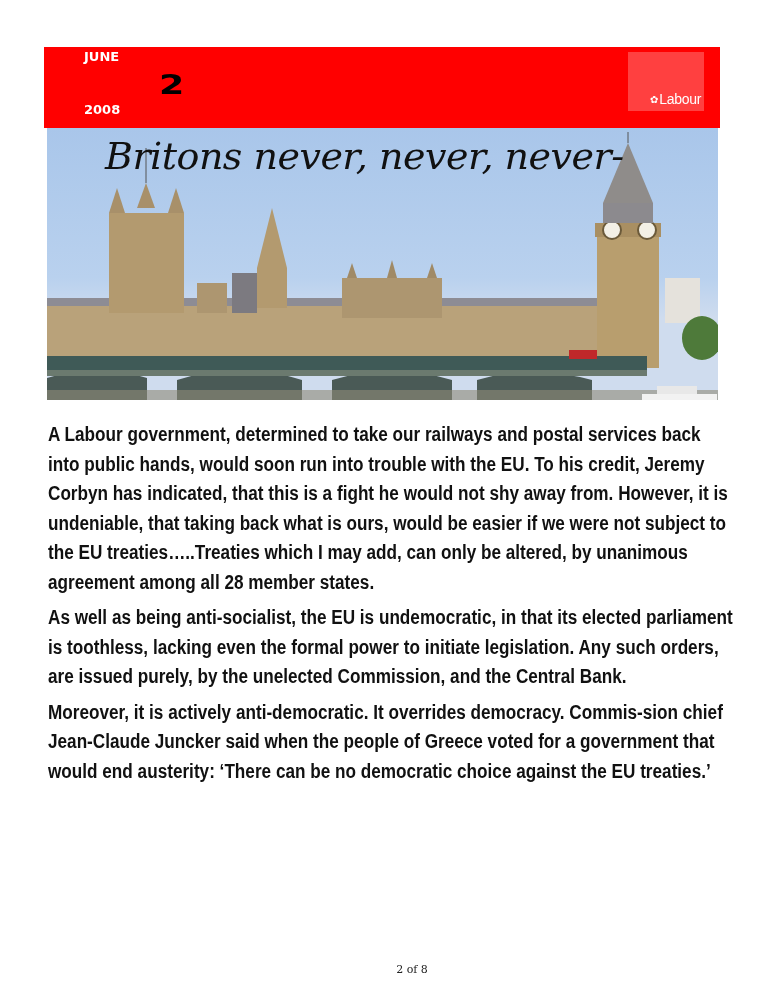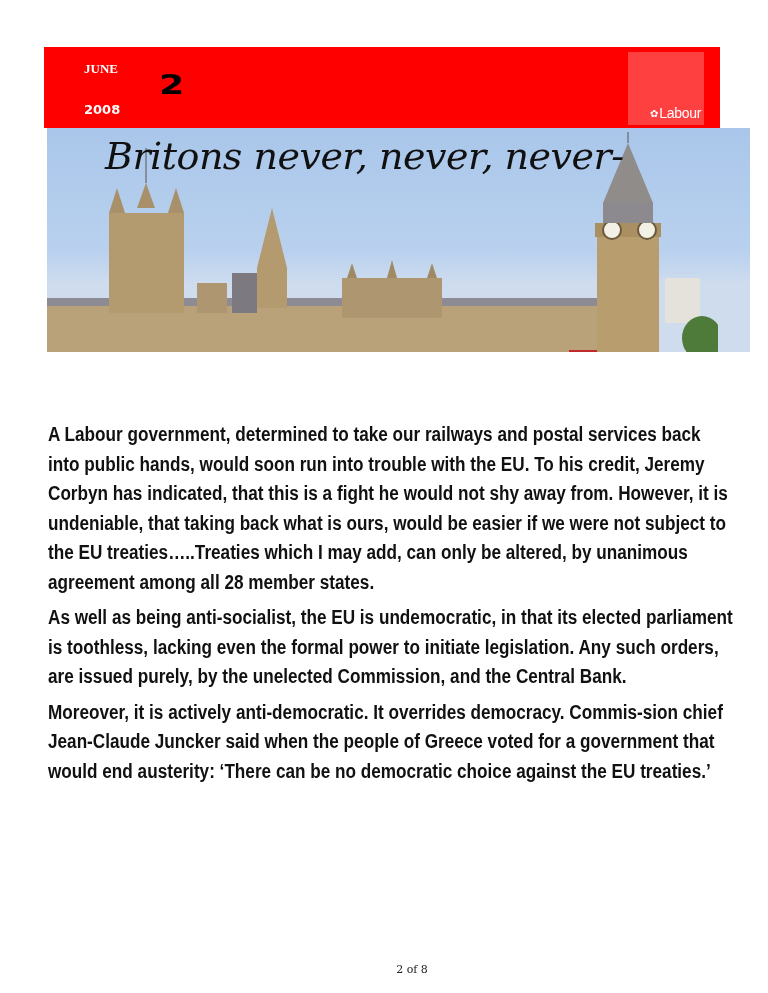--- a/index.html
+++ b/index.html
@@ -1,28 +1,28 @@
 <!DOCTYPE html>
 <html><head>
 <meta charset="utf-8">
 <style>
   html, body { margin: 0; padding: 0; background: #ffffff; }
   body { width: 768px; height: 993px; position: relative; overflow: hidden; font-family: "Liberation Sans", sans-serif; }
 
   .header { position: absolute; left: 44px; top: 47px; width: 676px; height: 81px; background: #ff0000; }
   .header .date { position: absolute; left: 40px; color: #ffffff; font-family: "DejaVu Sans", sans-serif; font-weight: bold; font-size: 13px; }
-  .header .date.month { top: 14px; font-family: Liberation Serif, serif; }
+  .header .date.month { top: 2px; }
   .header .date.year { top: 55px; }
   .header .issue { position: absolute; left: 115px; top: 25px; color: #000000; font-family: "DejaVu Sans", sans-serif; font-weight: bold; font-size: 26px; line-height: 26px; transform: scaleX(1.4); transform-origin: left; }
   .header .title { position: absolute; left: 165px; top: 14px; color: #ffffff; font-family: "DejaVu Sans", sans-serif; font-weight: bold; font-size: 44px; letter-spacing: 13px; line-height: 50px; white-space: pre; }
-  .header .logo { position: absolute; left: 584px; top: 5px; width: 76px; height: 73px; background: #ff4040; }
+  .header .logo { position: absolute; left: 584px; top: 5px; width: 76px; height: 59px; background: #ff4040; }
   .header .logo .logo-text { position: absolute; right: 3px; bottom: 4px; color: #ffffff; font-family: "Liberation Sans", sans-serif; font-size: 14px; letter-spacing: -0.3px; }
   .header .logo .rose { display: inline-block; font-size: 10px; vertical-align: 1px; margin-right: 1px; }
 
-  .hero { position: absolute; left: 47px; top: 128px; width: 671px; height: 224px; overflow: hidden; background: linear-gradient(#a9c6ea 0%, #b9d1ee 55%, #cfdcee 70%); padding-left: 32px; }
+  .hero { position: absolute; left: 47px; top: 128px; width: 671px; height: 272px; overflow: hidden; background: linear-gradient(#a9c6ea 0%, #b9d1ee 55%, #cfdcee 70%); }
   .hero .caption { position: absolute; left: 58px; top: 6px; font-family: "DejaVu Serif", serif; font-style: italic; font-size: 38px; color: #111; white-space: nowrap; letter-spacing: -0.5px; }
   .hero svg { position: absolute; left: 0; top: 0; }
 
   .article { position: absolute; left: 48px; top: 420px; width: 680px; font-family: "Liberation Sans", sans-serif; font-weight: bold; font-size: 19.5px; line-height: 29.5px; color: #111; transform: scaleX(0.88); transform-origin: left top; width: 780px; }
   .article p { margin: 0 0 6px 0; }
 
   .footer { position: absolute; left: 0; width: 768px; top: 963px; text-align: center; font-family: "DejaVu Serif", serif; font-size: 11px; color: #222; padding-left: 28px; }
 </style>
 </head>
 <body>

